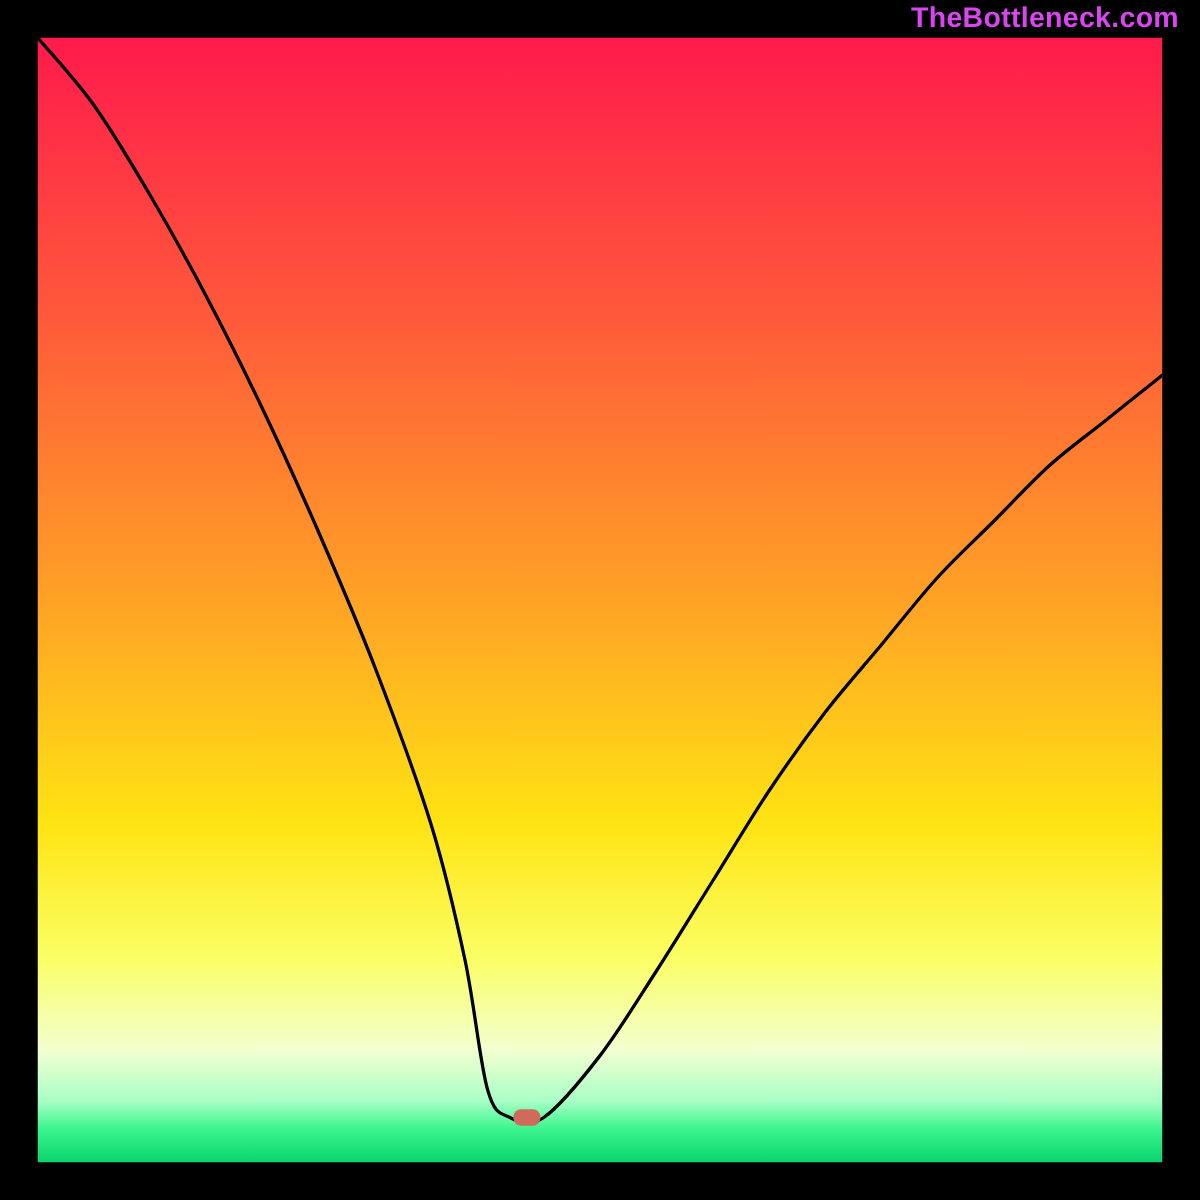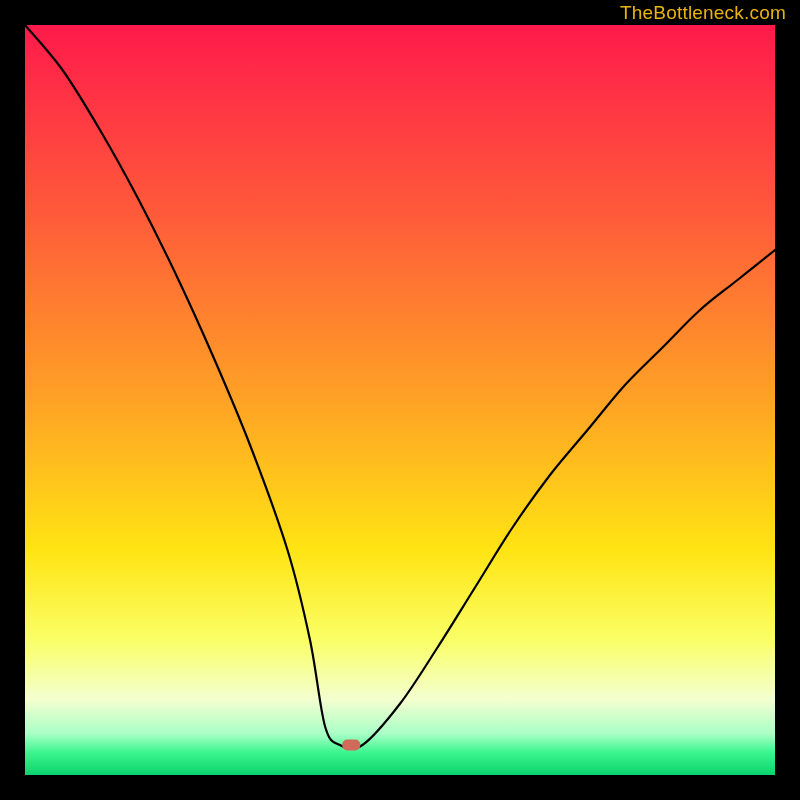--- a/index.html
+++ b/index.html
@@ -14,23 +14,23 @@
   .frame {
     position: relative;
     width: 800px;
     height: 800px;
     background: #000;
   }
   .watermark {
     position: absolute;
     top: 2px;
     right: 14px;
-    color: #eab308;
+    color: #d946ef;
     font-size: 19px;
-    font-weight: 400;
+    font-weight: 700;
     z-index: 5;
     letter-spacing: 0.2px;
   }
   .plot {
     position: absolute;
     left: 25px;
     top: 25px;
     width: 750px;
     height: 750px;
   }

